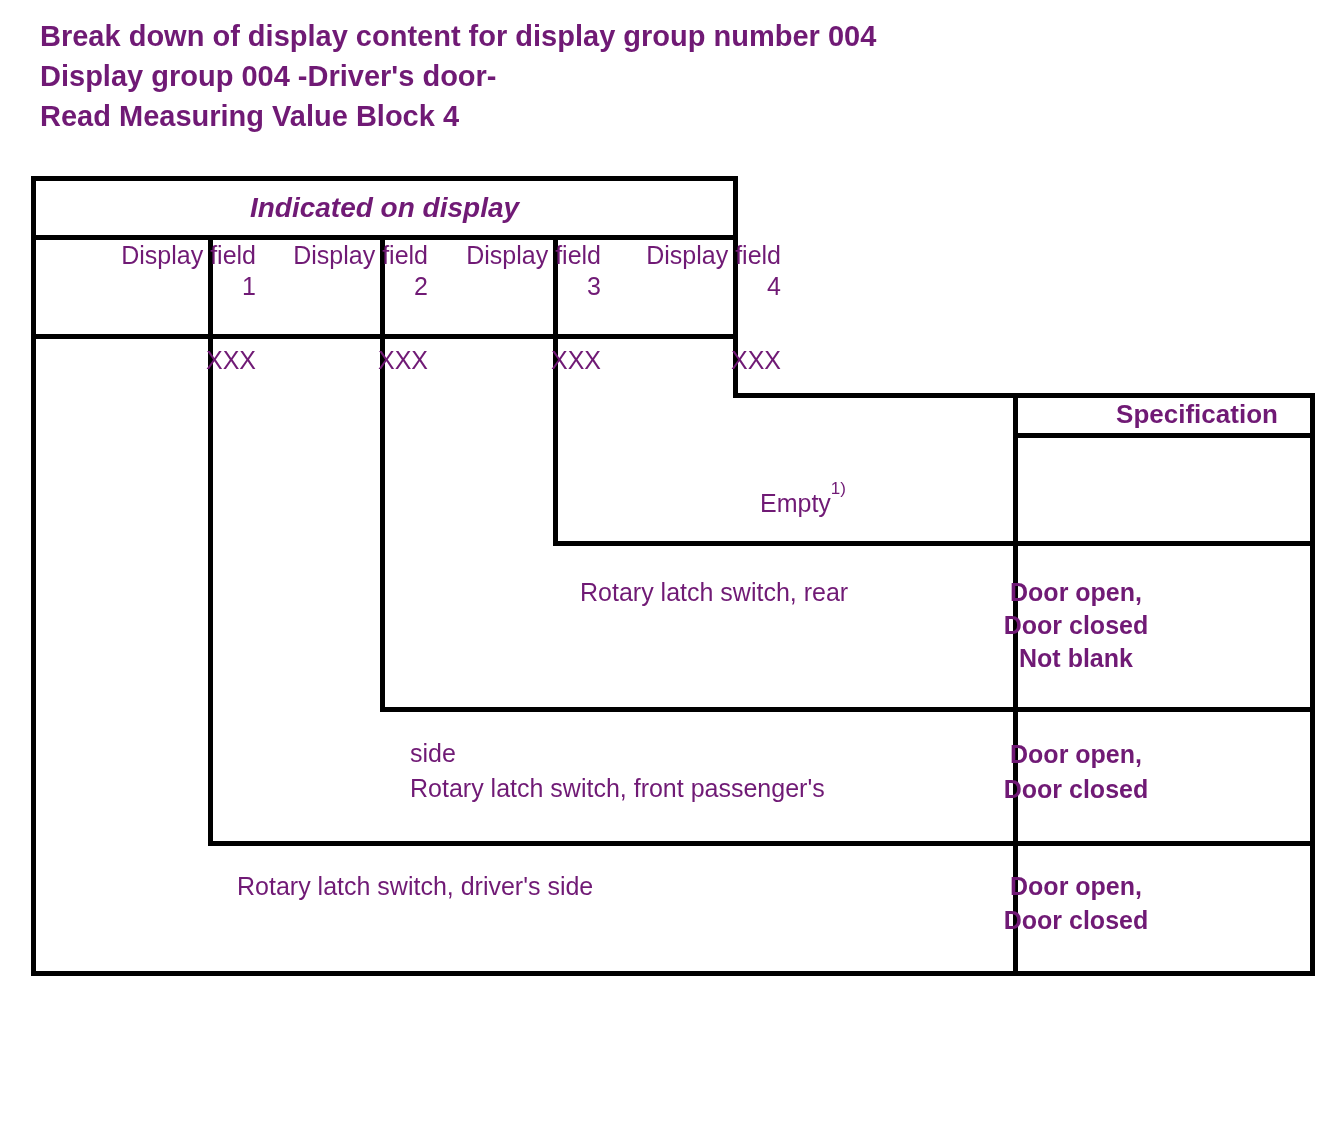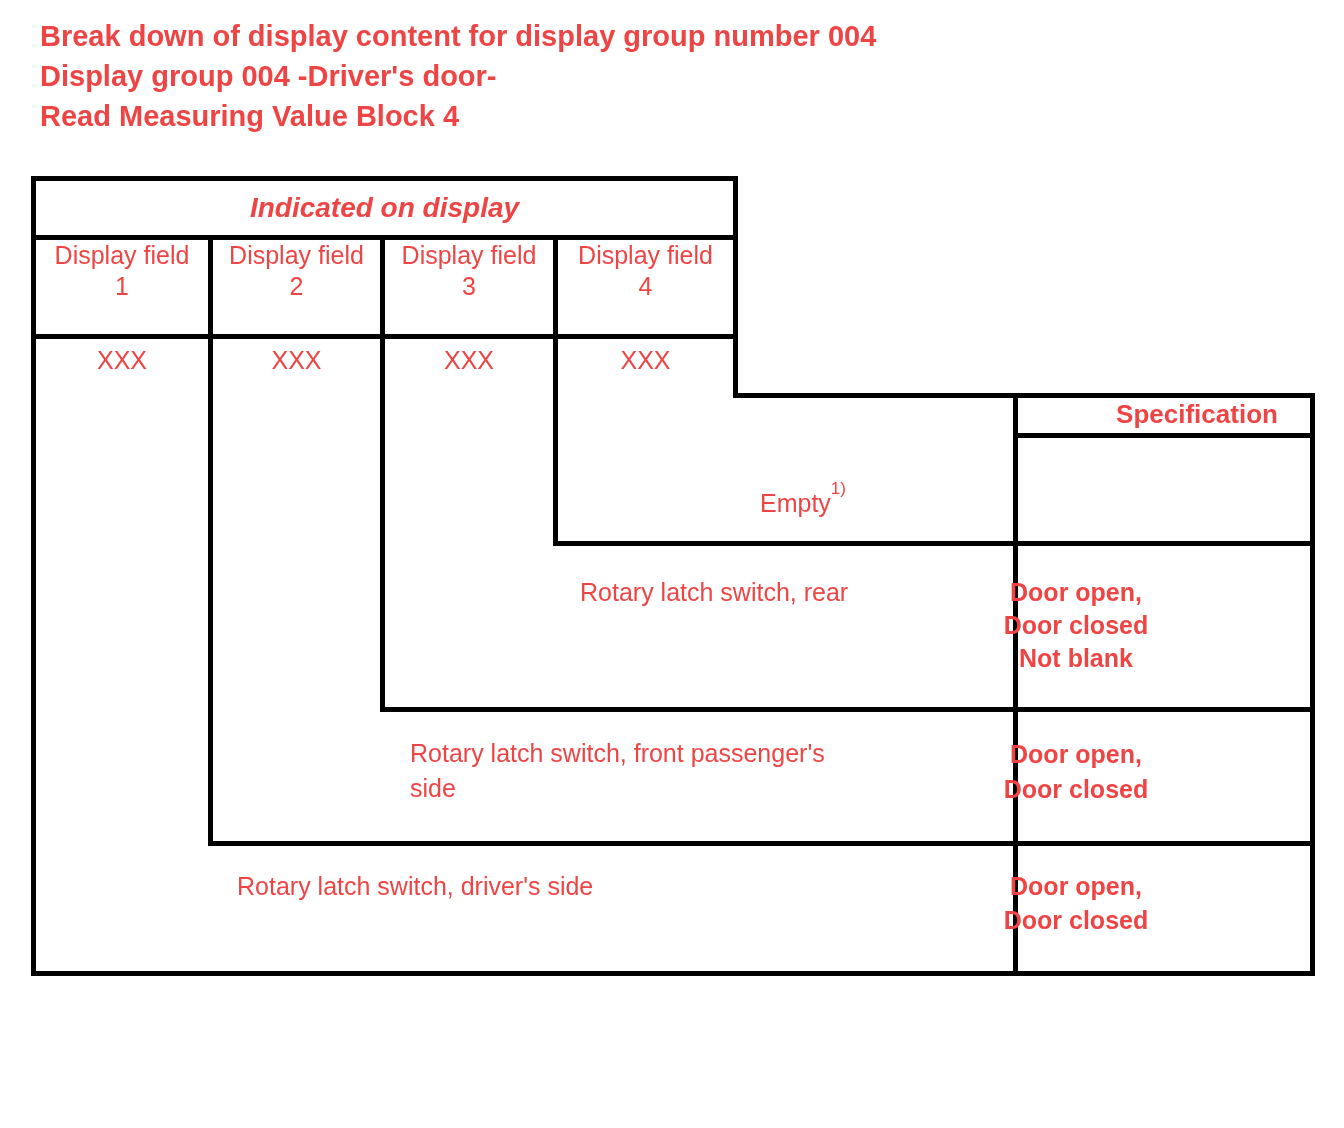--- a/index.html
+++ b/index.html
@@ -5,21 +5,21 @@
   html, body {
     margin: 0;
     padding: 0;
     background: #ffffff;
   }
   .page {
     position: relative;
     width: 1344px;
     height: 1128px;
     background: #ffffff;
-    color: #ef4444;
+    color: #701a75;
     font-family: "Liberation Sans", "DejaVu Sans", sans-serif;
     overflow: hidden;
   }
   .ln {
     position: absolute;
     background: #000000;
   }
   .title {
     position: absolute;
     left: 40px;
@@ -37,23 +37,24 @@
     height: 54px;
     display: flex;
     align-items: center;
     justify-content: center;
     font-size: 28px;
     font-weight: bold;
     font-style: italic;
   }
   .colcell {
     position: absolute;
-    text-align: center;
+    text-align: right;
     font-size: 25px;
     line-height: 31px;
+    padding-left: 48px;
   }
   .spec-header {
     position: absolute;
     left: 1051px;
     top: 399px;
     width: 292px;
     text-align: center;
     font-size: 26px;
     font-weight: bold;
     line-height: 31px;
@@ -145,22 +146,22 @@
   </div>
 
   <div class="label" style="left:580px;top:576px;line-height:33px">Rotary latch switch, rear</div>
   <div class="speclist" style="top:576px;line-height:33px">
     <div>Door open,</div>
     <div>Door closed</div>
     <div>Not blank</div>
   </div>
 
   <div class="label" style="left:410px;top:736px;line-height:35px">
+    <div>side</div>
     <div>Rotary latch switch, front passenger's</div>
-    <div>side</div>
   </div>
   <div class="speclist" style="top:737px;line-height:35px">
     <div>Door open,</div>
     <div>Door closed</div>
   </div>
 
   <div class="label" style="left:237px;top:869px;line-height:34px">Rotary latch switch, driver's side</div>
   <div class="speclist" style="top:869px;line-height:34px">
     <div>Door open,</div>
     <div>Door closed</div>

